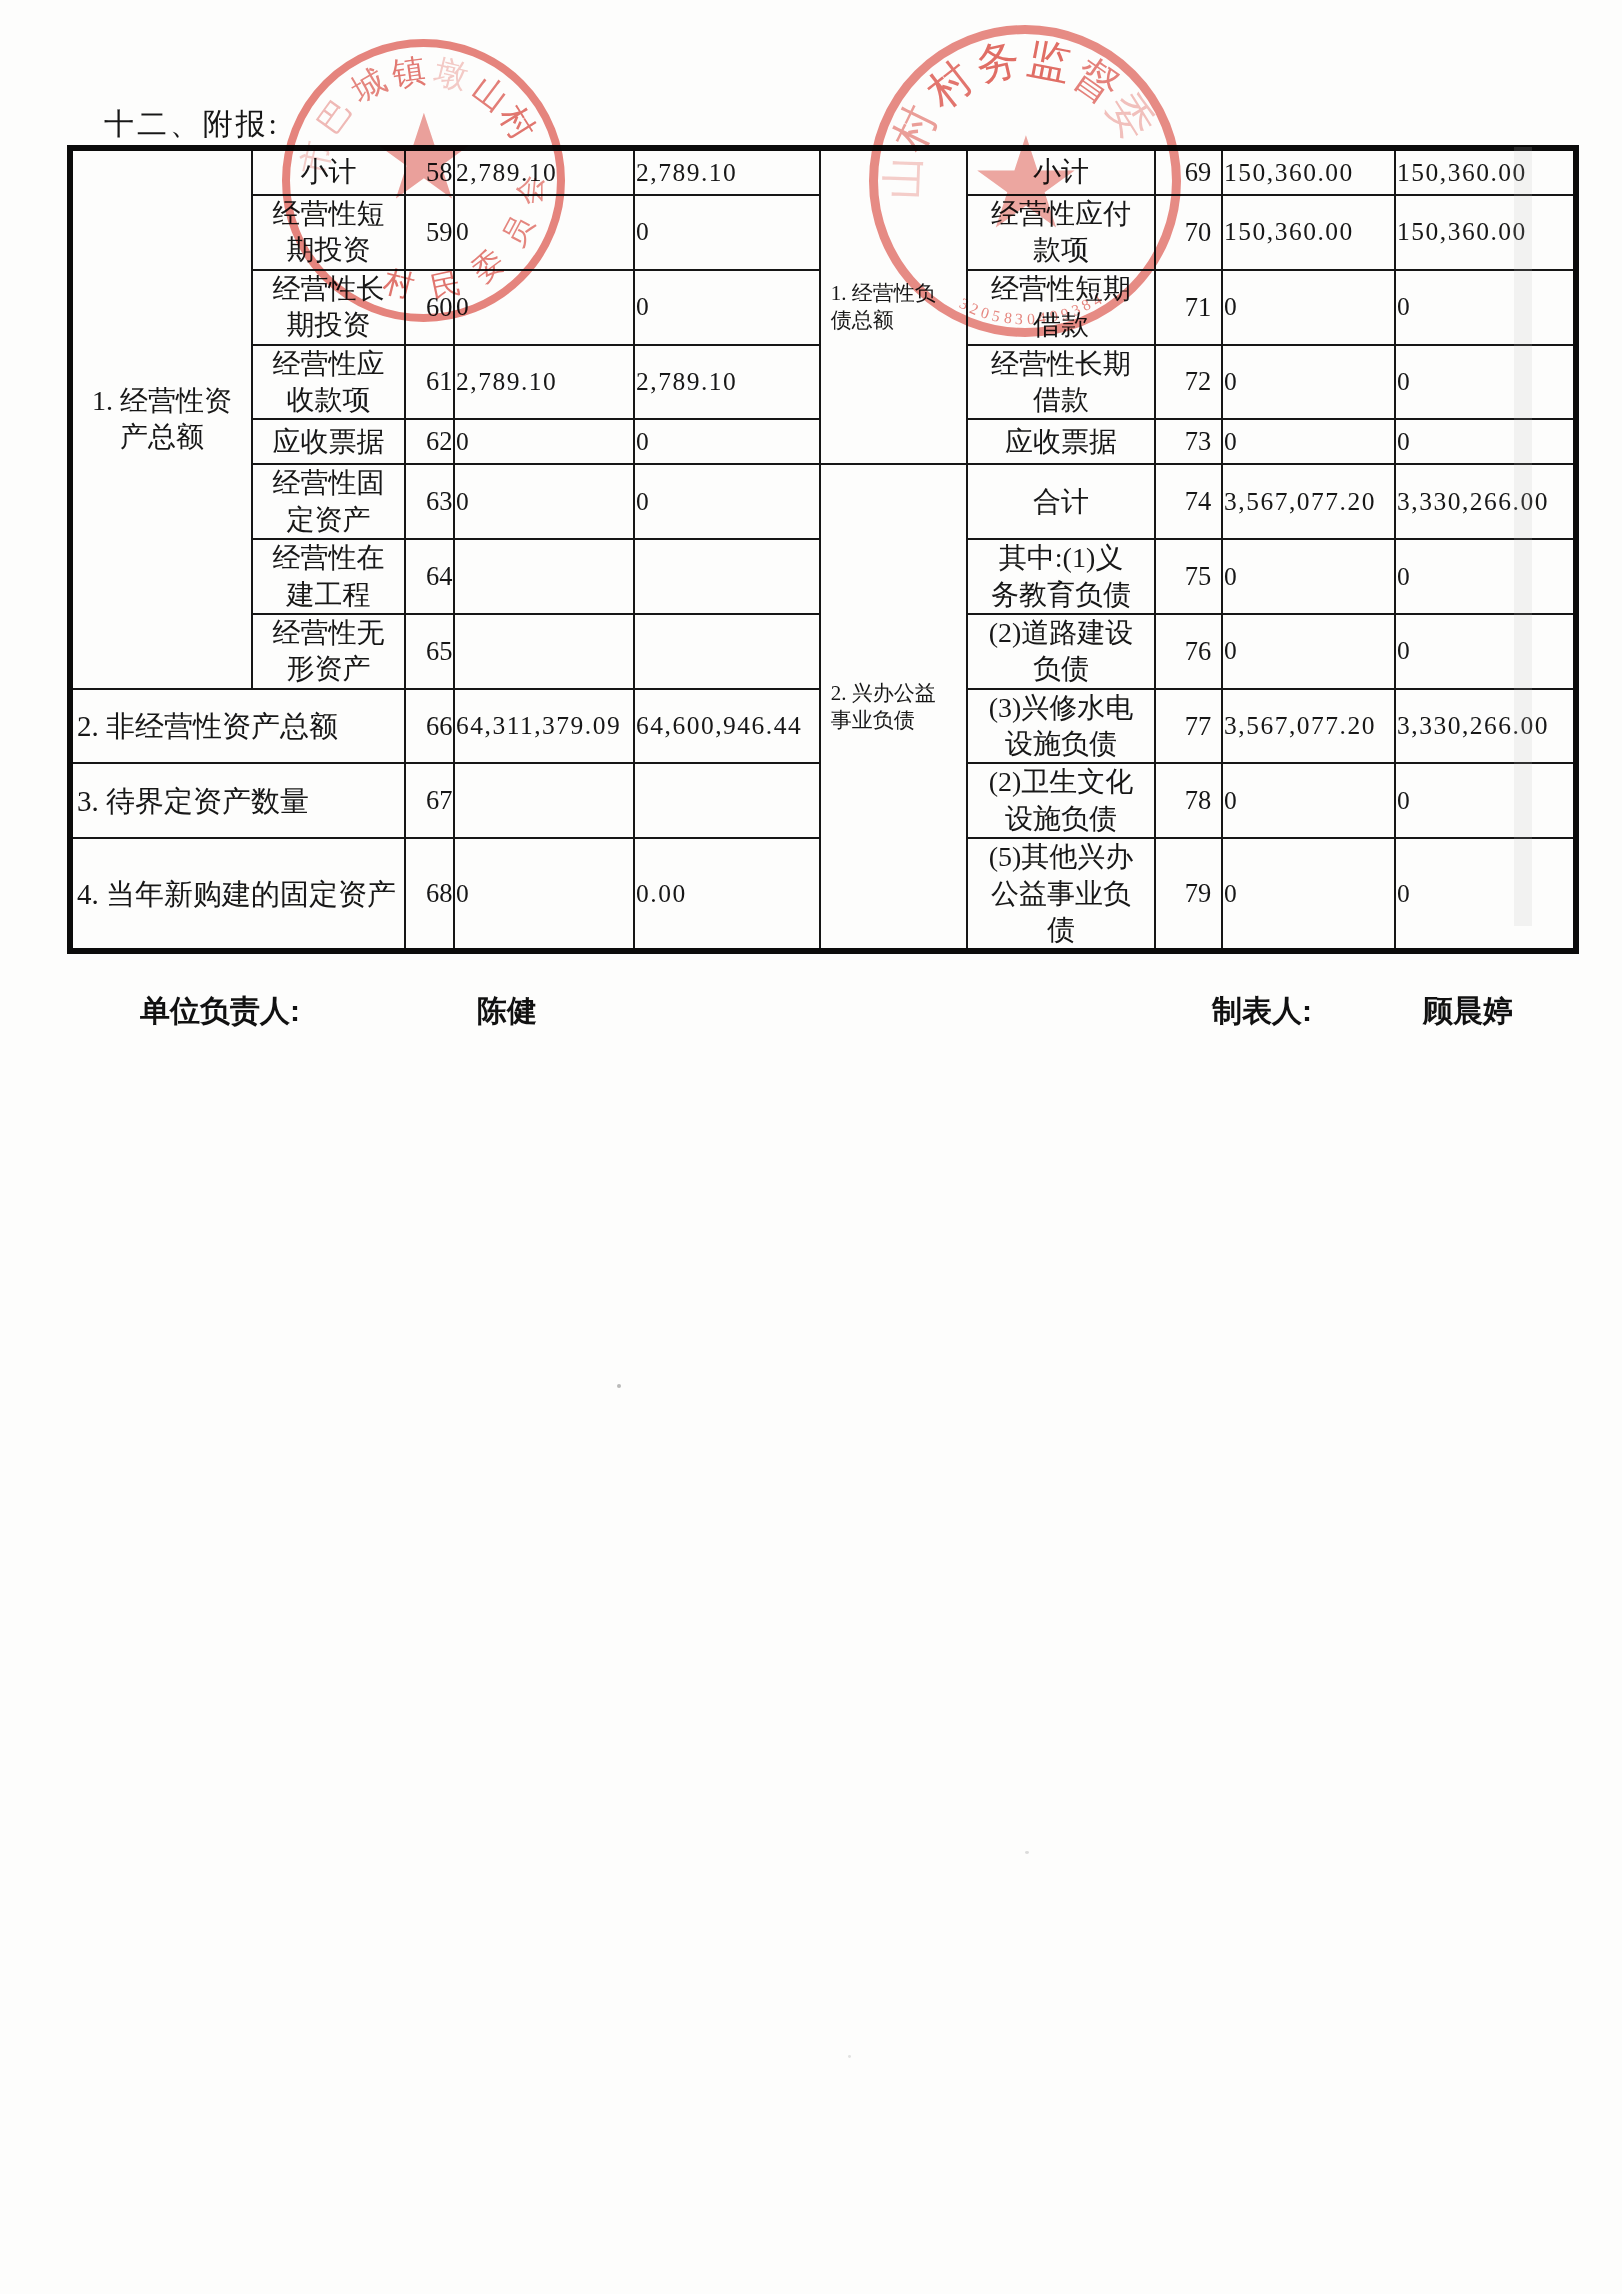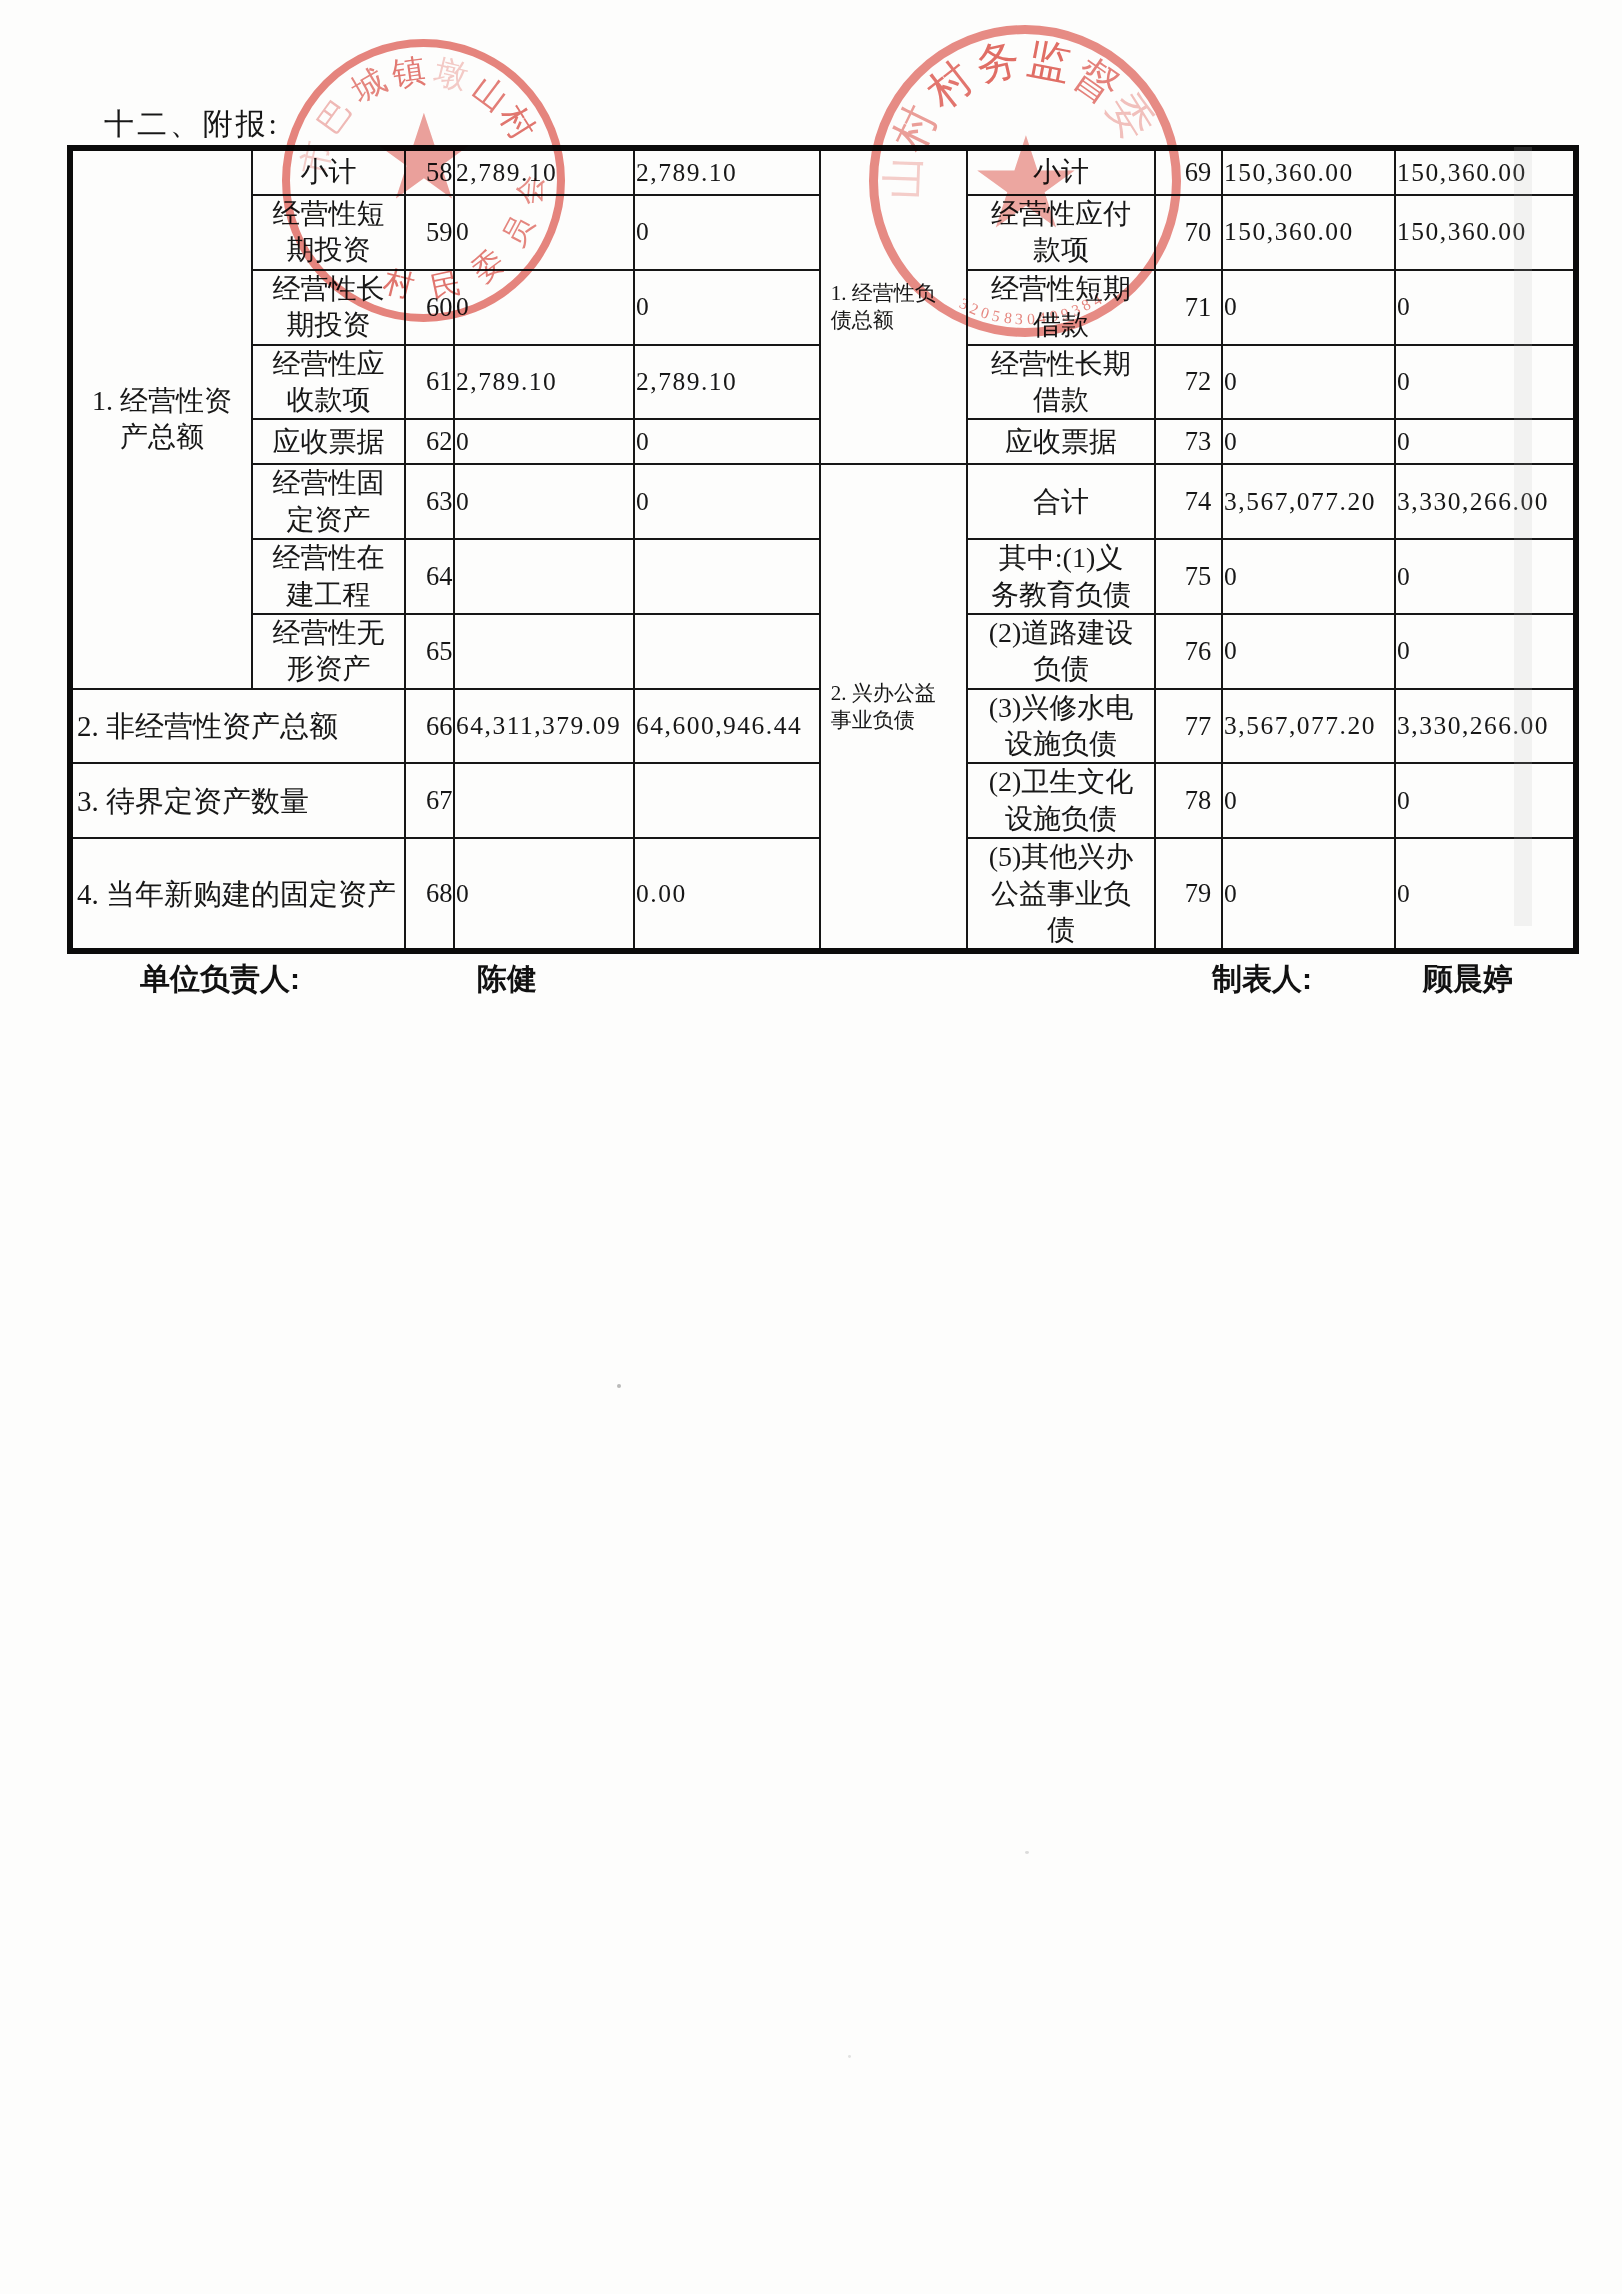--- a/index.html
+++ b/index.html
@@ -10,21 +10,21 @@
   table.appx{border-collapse:collapse;table-layout:fixed;width:1506px;border:6.9px solid #0b0b0b;}
   table.appx td{border:2.9px solid #161616;vertical-align:middle;overflow:hidden;}
   td.grp{ text-align:center;font-size:28px;line-height:1.3;padding:0 7.8px;}
   td.rgrp{font-size:21px;line-height:1.3;padding:0 9.8px;}
   td.item{text-align:center;font-size:28px;line-height:1.3;padding:0 9.8px;}
   td.ritem{text-align:center;font-size:28px;line-height:1.3;padding:0 19.6px;}
   td.no{text-align:center;font-size:26.5px;padding-left:20px;}
   td.val{font-size:25.5px;letter-spacing:1.5px;white-space:nowrap;}
   td.biglabel{text-align:left;font-size:29px;line-height:1.25;padding:0 3.9px;}
   tr.h1{height:47px;} tr.h2{height:73px;font-family:Liberation Serif, serif;} tr.h5{height:45px;} tr.h11{height:104px;}
-  .footer-item{position:absolute;top:959px;font-family:"Liberation Sans","DejaVu Sans",sans-serif;
+  .footer-item{position:absolute;top:991px;font-family:"Liberation Sans","DejaVu Sans",sans-serif;
                font-weight:bold;font-size:30px;white-space:nowrap;color:#111;}
   
   #stamp-layer{position:absolute;left:0;top:0;width:100%;height:100%;pointer-events:none;}
   .stamp{position:absolute;mix-blend-mode:multiply;filter:blur(0.6px);opacity:.92;}
   .stamp .ring{position:absolute;border-style:solid;border-color:currentColor;border-radius:50%;opacity:.72;}
   .stamp .star{position:absolute;transform:translate(-50%,-54%);opacity:.55;line-height:1;}
   .stamp .rchar{position:absolute;line-height:1;font-family:"Liberation Serif","DejaVu Serif",serif;}
   
   .streak{position:absolute;background:rgba(185,185,185,0.16);}
   .speck{position:absolute;border-radius:50%;background:rgba(120,120,120,0.5);}

